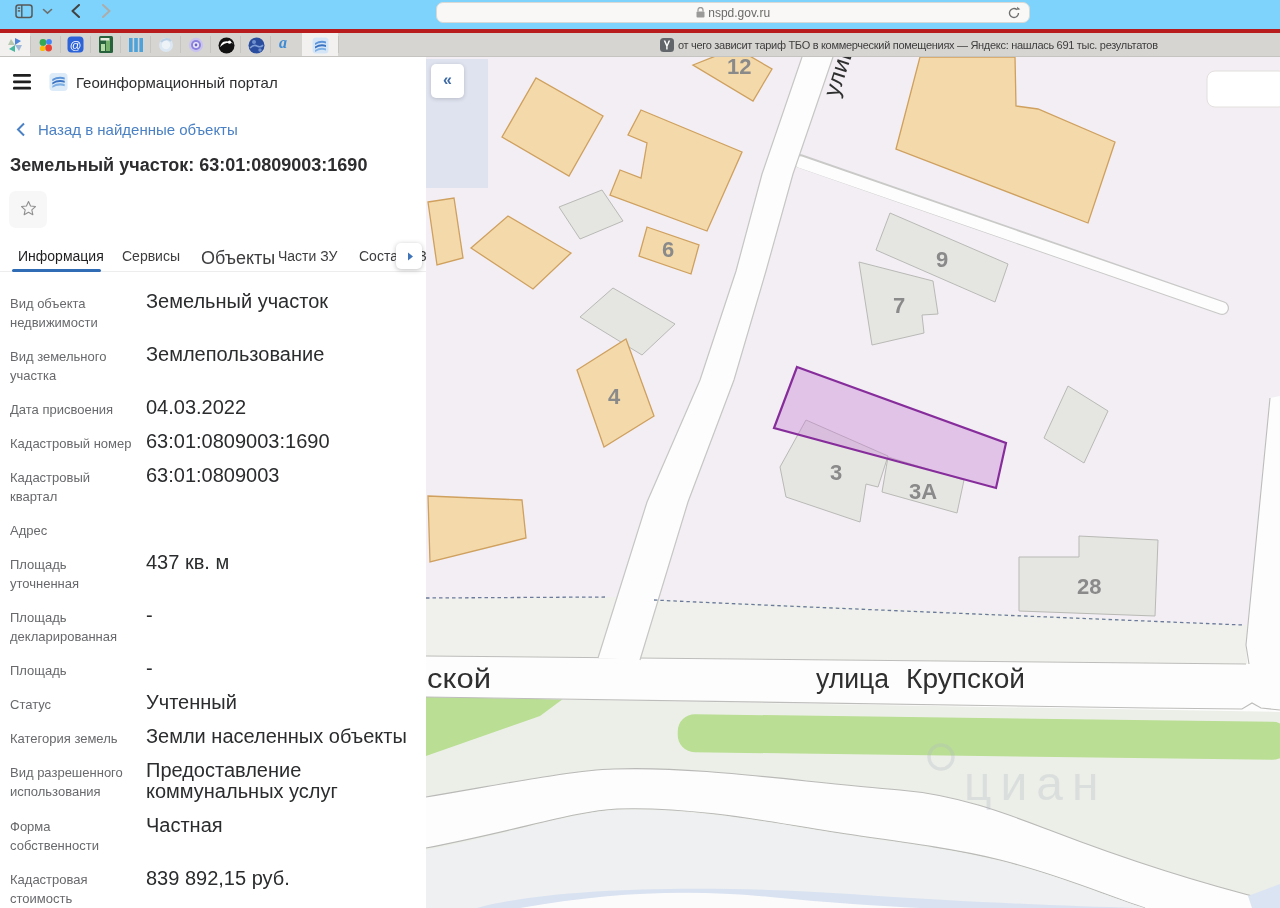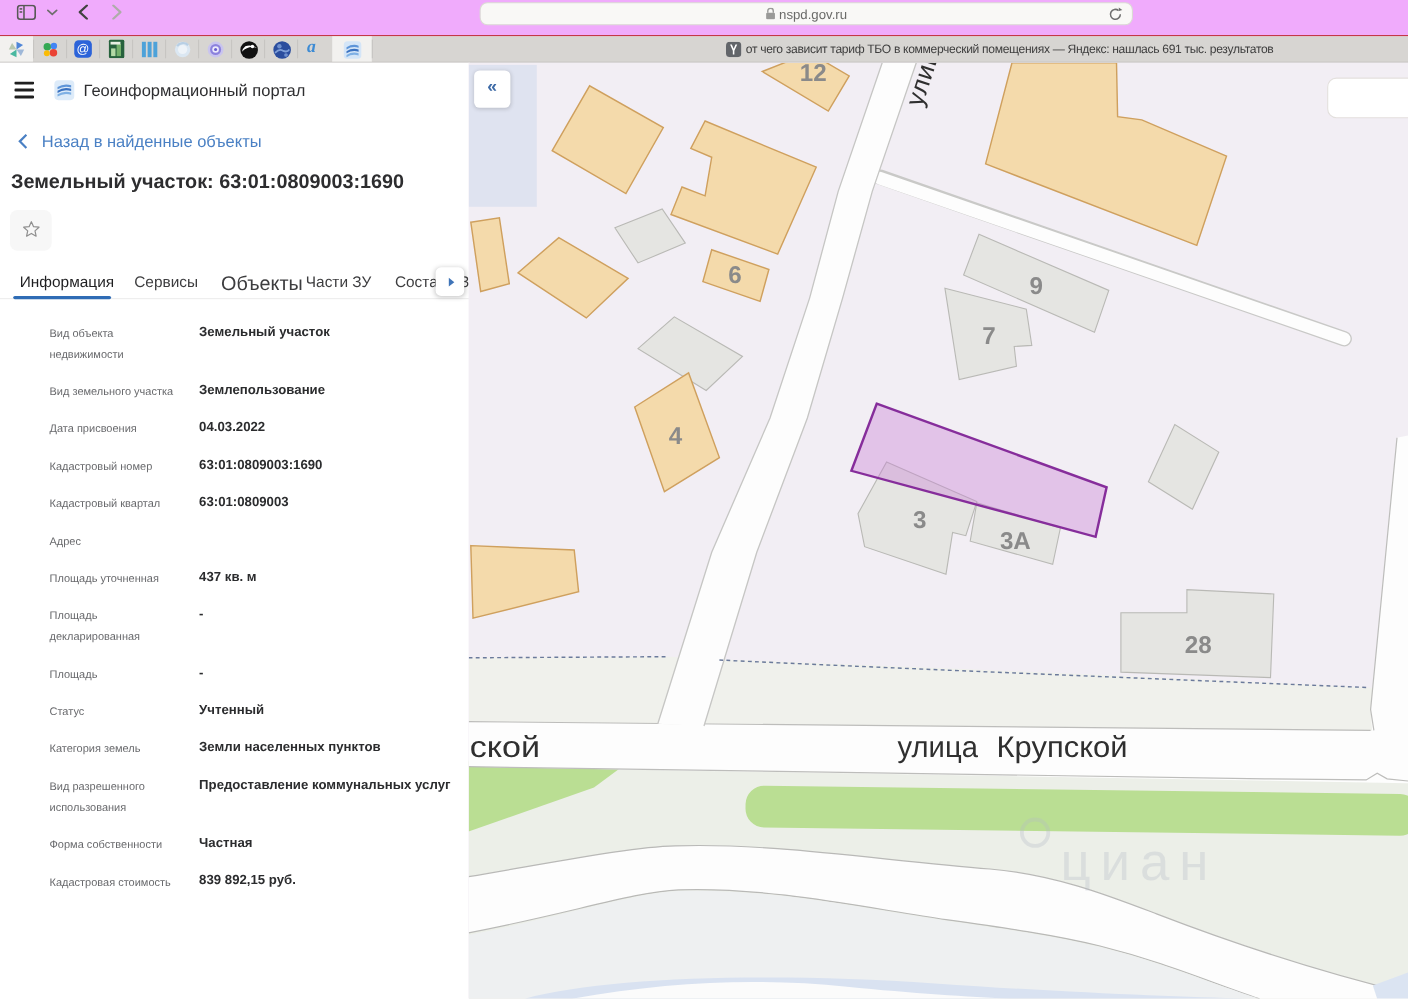--- a/index.html
+++ b/index.html
@@ -1,33 +1,33 @@
 <!DOCTYPE html>
 <html><head>
 <meta charset="utf-8">
 <style>
   * { margin:0; padding:0; box-sizing:border-box; }
   html,body { width:1280px; height:908px; overflow:hidden; background:#fff;
     font-family:"Liberation Sans", sans-serif; }
   .abs { position:absolute; }
   
   #toolbar { position:absolute; left:0; top:0; width:1280px; height:33px;
-    background:#f0abfc; border-bottom:1px solid #b91c1c; }
+    background:#7dd3fc; border-bottom:4px solid #b91c1c; }
   #tabbar { position:absolute; left:0; top:33px; width:1280px; height:24px;
     background:#d7d5d2; border-bottom:1px solid #c6c4c1; }
   .ptab { position:absolute; top:0; height:23px; }
   .sep { position:absolute; top:3px; width:1px; height:17px; background:#c7c5c2; }
   #addr { position:absolute; left:436px; top:2px; width:594px; height:21px;
     background:#f9f8f6; border:1px solid #dbd9d5; border-radius:7px; }
   #addrtxt { position:absolute; left:0; top:0; width:100%; height:20px; text-align:center;
     font-size:12px; color:#6a6a68; line-height:20px; }
   
   #panel { position:absolute; left:0; top:57px; width:427px; height:851px; background:#fff; }
-  .lbl { font-size:10px; line-height:19px; color:#68696c; width:124px; flex:none; margin-right:12px; padding-top:2.5px;margin-left:35px; }
-  .val { font-size:12px; line-height:21px; color:#2b2c2e; width:272px;font-weight:bold; }
+  .lbl { font-size:13px; line-height:19px; color:#68696c; width:124px; flex:none; margin-right:12px; padding-top:2.5px; }
+  .val { font-size:20px; line-height:21px; color:#2b2c2e; width:272px; }
   .row { display:flex; margin-bottom:12.5px; }
 </style>
 </head>
 <body>
 
 <div id="toolbar">
   <svg class="abs" style="left:15px;top:4px" width="42" height="16" viewBox="0 0 42 16">
     <rect x="1" y="1" width="16" height="12.5" rx="2.5" fill="none" stroke="#585856" stroke-width="1.5"></rect>
     <line x1="6.8" y1="1" x2="6.8" y2="13.5" stroke="#585856" stroke-width="1.4"></line>
     <rect x="2.8" y="3.4" width="2.4" height="1.4" fill="#585856"></rect>
@@ -223,21 +223,21 @@
     <div class="row">
         <div class="lbl">Площадь</div>
         <div class="val">-</div>
       </div>
     <div class="row">
         <div class="lbl">Статус</div>
         <div class="val">Учтенный</div>
       </div>
     <div class="row">
         <div class="lbl">Категория земель</div>
-        <div class="val">Земли населенных пунктов</div>
+        <div class="val">Земли населенных объекты</div>
       </div>
     <div class="row">
         <div class="lbl">Вид разрешенного использования</div>
         <div class="val">Предоставление коммунальных услуг</div>
       </div>
     <div class="row">
         <div class="lbl">Форма собственности</div>
         <div class="val">Частная</div>
       </div>
     <div class="row">

